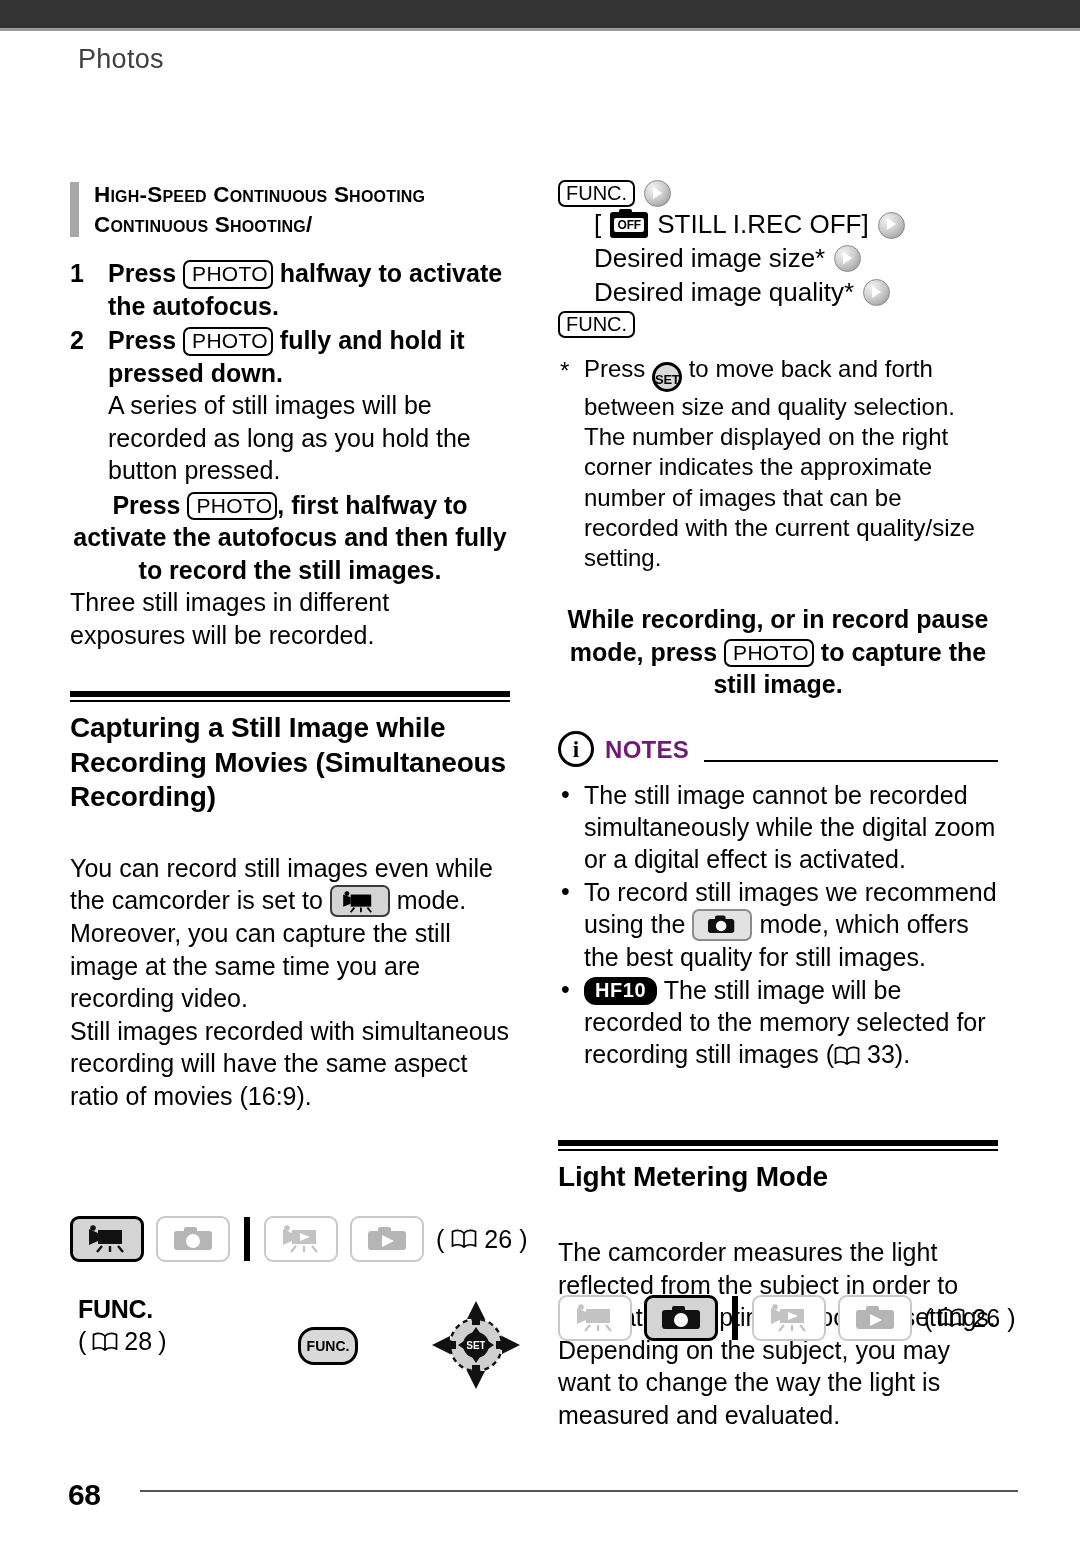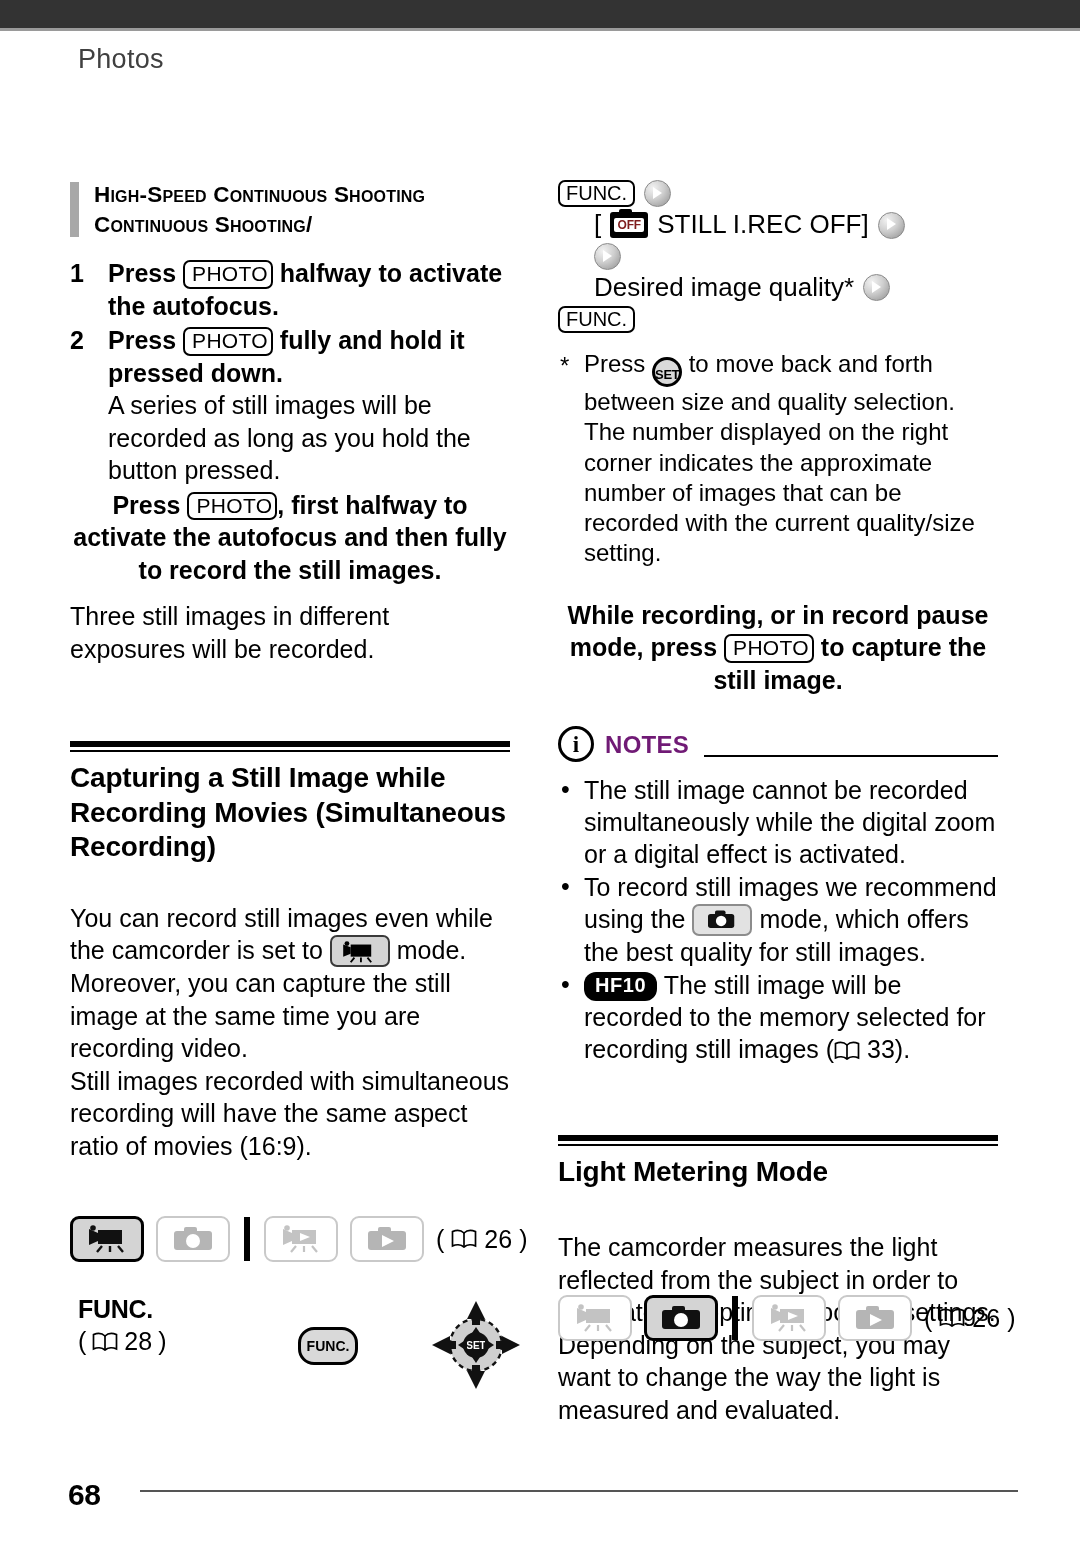--- a/index.html
+++ b/index.html
@@ -259,21 +259,21 @@
     position: relative;
     vertical-align: -5px;
     flex: 0 0 auto;
   }
   .off-icon .lens {
     position: absolute;
     left: 4px; top: 6px;
     width: 30px; height: 14px;
     background: #fff;
     border-radius: 2px;
-    color: #7f1d1d;
+    color: #000000;
     font-size: 12px;
     font-weight: bold;
     line-height: 14px;
     text-align: center;
     letter-spacing: -0.2px;
   }
   .off-icon .bump {
     position: absolute;
     left: 9px; top: -3px;
     width: 13px; height: 5px;
@@ -441,23 +441,23 @@
       <span>fully and hold it pressed down.</span>
       <div class="body-text">A series of still images will be recorded as long as you hold the button pressed.</div>
     </li>
   </ul>
 
 
   <div class="bold-para">
     <span>Press</span>
     <span class="keycap">PHOTO</span><span>, first halfway to activate the autofocus and then fully to record the still images.</span>
   </div>
-  <div class="body-text" style="margin-top:14px;">Three still images in different exposures will be recorded.</div>
-
-  <div class="section-head" style="margin-top:76px;">
+  <div class="body-text" style="margin-top:0;">Three still images in different exposures will be recorded.</div>
+
+  <div class="section-head" style="margin-top:40px;">
     <div class="rule-double"></div>
     <div class="section-title">Capturing a Still Image while Recording Movies (Simultaneous Recording)</div>
   </div>
 
   <div class="body-text" style="margin-top:38px;">
     <span>You can record still images even while the camcorder is set to</span>
     <span class="inline-mode dark">
       <svg viewBox="0 0 60 32" width="56" height="30" style="position:absolute;left:0;top:0;">
         <rect x="20" y="8" width="22" height="13" fill="#000"></rect>
         <polygon points="20,11 12,8 12,21 20,18" fill="#000"></polygon>
@@ -559,20 +559,21 @@
     <span>[</span>
     <span class="off-icon">
       <span class="bump"></span>
       <span class="lens">OFF</span>
     </span>
     <span>STILL I.REC OFF]</span>
     <span class="arrowbtn"></span>
   </div>
 
   <div class="menu-line menu-indent">
+    <span>Desired image size*</span>
     <span class="arrowbtn"></span>
   </div>
 
   <div class="menu-line menu-indent">
     <span>Desired image quality*</span>
     <span class="arrowbtn"></span>
   </div>
 
   <div class="menu-line">
     <span class="keycap func">FUNC.</span>

